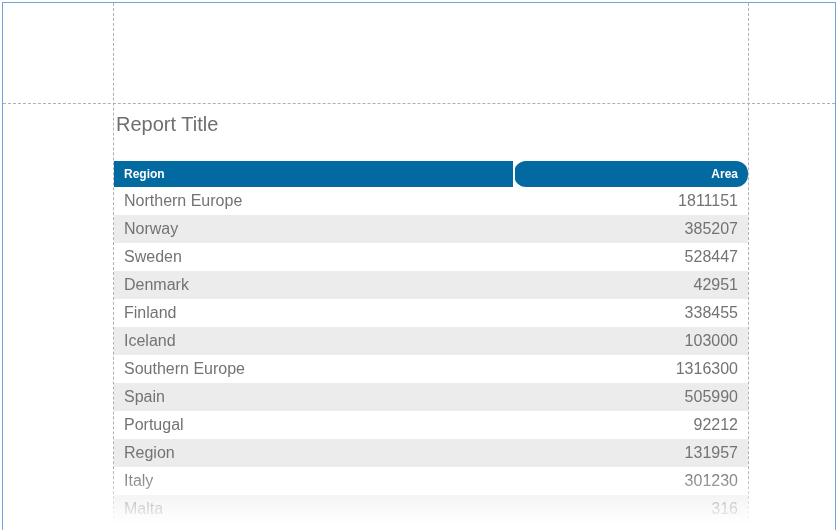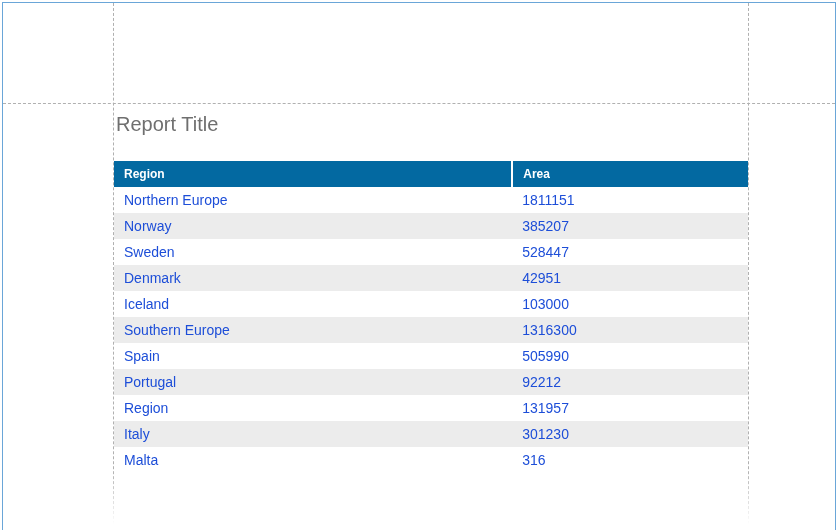--- a/index.html
+++ b/index.html
@@ -74,30 +74,31 @@
     }
     .data-table thead th {
       background: #0369a1;
       color: #ffffff;
       font-weight: bold;
       padding: 6px 10px;
       text-align: left;
       border-right: 2px solid #ffffff;
     }
     .data-table thead th:last-child {
-      text-align: left;
+      text-align: right;
       border-right: none;
+      border-radius: 12px;
     }
     .data-table tbody td {
       padding: 5px 10px;
-      color: #1d4ed8;
-      font-size: 14px;
+      color: #737373;
+      font-size: 16px;
     }
     .data-table tbody td:last-child {
-      text-align: left;
+      text-align: right;
     }
     .data-table tbody tr:nth-child(odd) {
       background: #ffffff;
     }
     .data-table tbody tr:nth-child(even) {
       background: #ececec;
     }
     .fade-bottom {
       position: absolute;
       left: 3px;
@@ -138,20 +139,24 @@
             </tr>
           <tr>
               <td>Sweden</td>
               <td>528447</td>
             </tr>
           <tr>
               <td>Denmark</td>
               <td>42951</td>
             </tr>
           <tr>
+              <td>Finland</td>
+              <td>338455</td>
+            </tr>
+          <tr>
               <td>Iceland</td>
               <td>103000</td>
             </tr>
           <tr>
               <td>Southern Europe</td>
               <td>1316300</td>
             </tr>
           <tr>
               <td>Spain</td>
               <td>505990</td>

